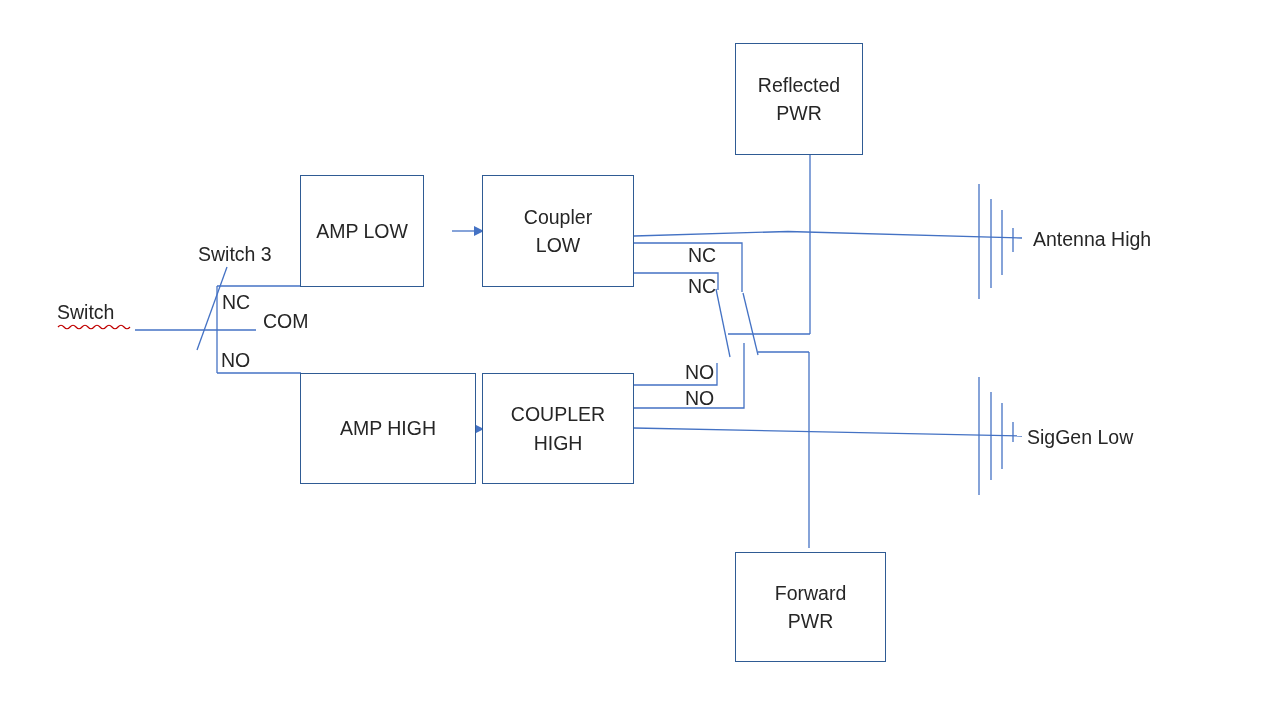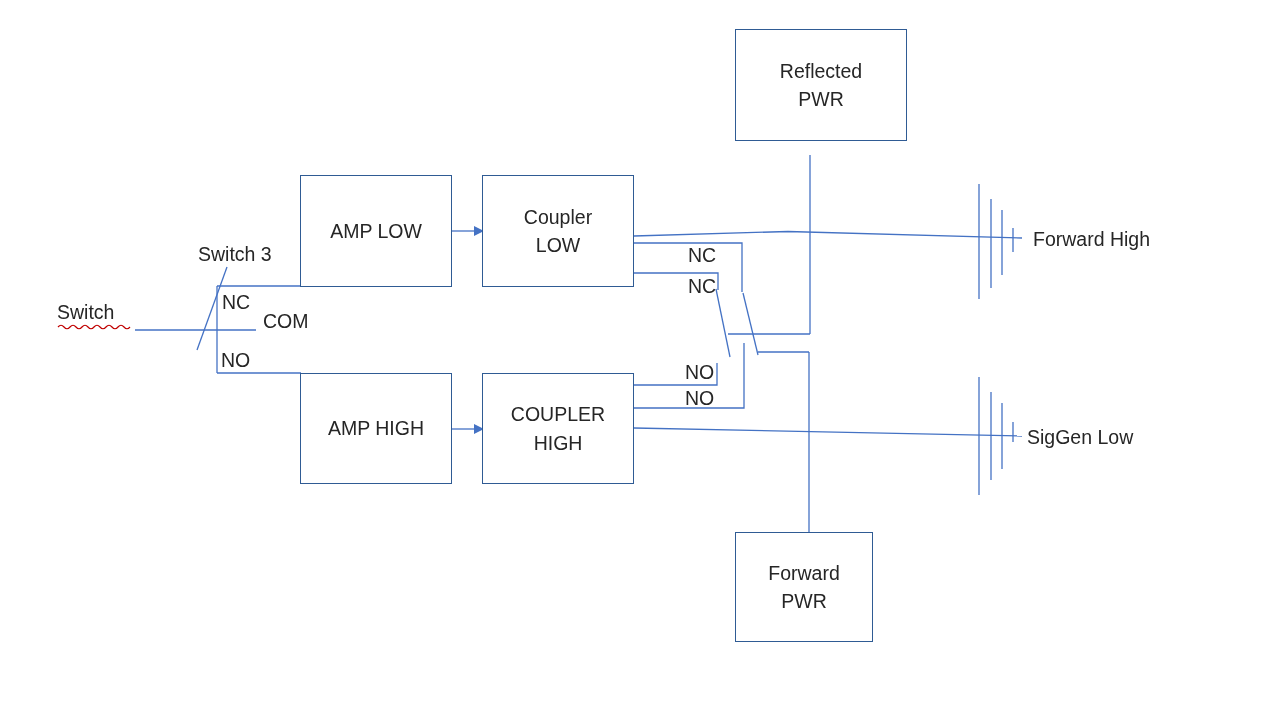--- a/index.html
+++ b/index.html
@@ -72,50 +72,50 @@
       <line class="wire" x1="1013" y1="228" x2="1013" y2="252"></line>
     </g>
     <g>
       <line class="wire" x1="979" y1="377" x2="979" y2="495"></line>
       <line class="wire" x1="991" y1="392" x2="991" y2="480"></line>
       <line class="wire" x1="1002" y1="403" x2="1002" y2="469"></line>
       <line class="wire" x1="1013" y1="422" x2="1013" y2="442"></line>
     </g>
   </svg>
 
-  <div class="box" style="left:300px;top:175px;width:152px;height:112px">
+  <div class="box" style="left:300px;top:175px;width:124px;height:112px">
     <span class="box-label">AMP LOW</span>
   </div>
   <div class="box" style="left:482px;top:175px;width:152px;height:112px">
     <span class="box-label">Coupler
 LOW</span>
   </div>
-  <div class="box" style="left:300px;top:373px;width:152px;height:111px">
+  <div class="box" style="left:300px;top:373px;width:176px;height:111px">
     <span class="box-label">AMP HIGH</span>
   </div>
   <div class="box" style="left:482px;top:373px;width:152px;height:111px">
     <span class="box-label">COUPLER
 HIGH</span>
   </div>
-  <div class="box" style="left:735px;top:29px;width:172px;height:112px">
+  <div class="box" style="left:735px;top:43px;width:128px;height:112px">
     <span class="box-label">Reflected
 PWR</span>
   </div>
-  <div class="box" style="left:735px;top:532px;width:138px;height:110px">
+  <div class="box" style="left:735px;top:552px;width:151px;height:110px">
     <span class="box-label">Forward
 PWR</span>
   </div>
 
   <div class="lbl" style="left:57px;top:301px">Switch</div>
   <div class="lbl" style="left:198px;top:243px">Switch 3</div>
   <div class="lbl" style="left:222px;top:291px">NC</div>
   <div class="lbl" style="left:263px;top:310px">COM</div>
   <div class="lbl" style="left:221px;top:349px">NO</div>
 
   <div class="lbl" style="left:688px;top:244px">NC</div>
   <div class="lbl" style="left:688px;top:275px">NC</div>
   <div class="lbl" style="left:685px;top:361px">NO</div>
   <div class="lbl" style="left:685px;top:387px">NO</div>
 
-  <div class="lbl" style="left:1033px;top:228px">Forward High</div>
+  <div class="lbl" style="left:1033px;top:228px">Antenna High</div>
   <div class="lbl" style="left:1027px;top:426px">SigGen Low</div>
 
 </div>
 
 </body></html>

